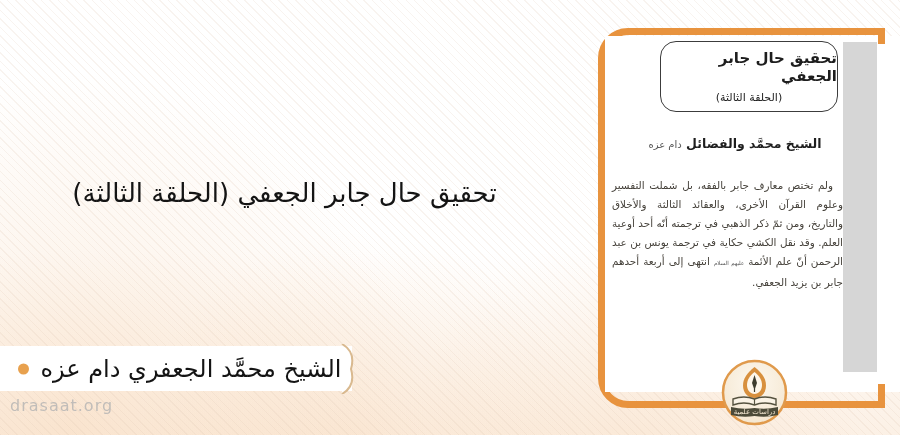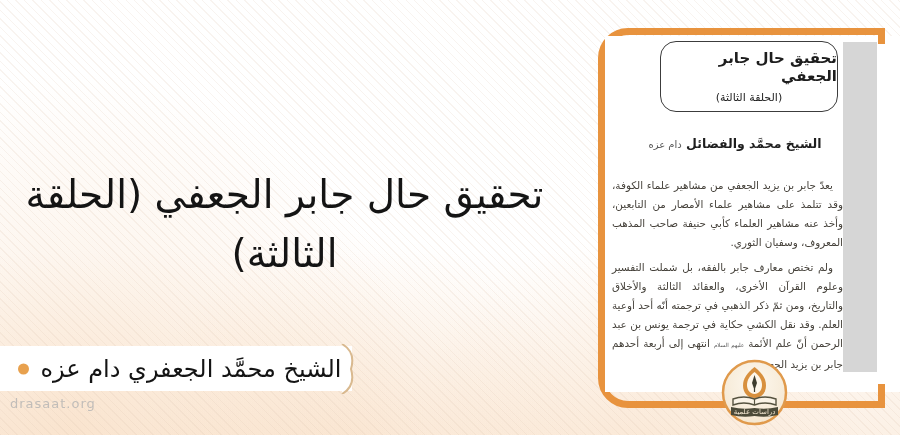--- a/index.html
+++ b/index.html
@@ -18,40 +18,40 @@
   }
   
   .issue-banner{
     position:absolute;left:262px;top:0;width:236px;height:38px;
     background:#DD9545;border-radius:0 0 16px 16px;
     display:flex;align-items:center;justify-content:center;
     color:#fff;font-size:23px;direction:rtl;
   }
   
   .main-title{
-    position:absolute;left:12px;top:166px;width:545px;
+    position:absolute;left:12px;top:174px;width:545px;
     text-align:center;direction:rtl;
-    font-size:39px;color:#141414;line-height:1.5;
+    font-size:26px;color:#141414;line-height:1.5;
   }
   
   .author-strip{
     position:absolute;left:0;top:346px;width:352px;height:45px;
     background:#ffffff;
     display:flex;align-items:center;justify-content:center;
   }
   .author-dot{
     position:absolute;left:18px;top:50%;transform:translateY(-50%);
     width:11px;height:11px;border-radius:50%;background:#E8A14E;
   }
   .author-name{direction:rtl;font-size:24px;color:#141414;padding-left:30px;}
   .strip-ornament{position:absolute;right:-14px;top:-2px;}
   
   .watermark{
     position:absolute;left:10px;top:396px;
-    font-size:13px;letter-spacing:1px;color:#c1bdb9;
+    font-size:16px;letter-spacing:1px;color:#c1bdb9;
   }
   
   .card-frame{
     position:absolute;left:598px;top:28px;width:287px;height:380px;
     box-sizing:border-box;border:7px solid #E8933E;
     border-radius:30px 0 0 30px;
   }
   .scan-page{
     position:absolute;left:605px;top:36px;width:295px;height:356px;
     background:#ffffff;
@@ -116,21 +116,20 @@
     <span class="t">تحقيق حال جابر الجعفي</span>
     <span class="s">(الحلقة الثالثة)</span>
   </div>
 
   <div class="byline">
     <span>الشيخ محمَّد والفضائل</span>
     <span class="honorific">دام عزه</span>
   </div>
 
   <div class="scan-body">
-    <p>يعدّ جابر بن يزيد الجعفي من مشاهير علماء الكوفة، وقد تتلمذ على مشاهير علماء الأمصار من التابعين، وأخذ عنه مشاهير العلماء كأبي حنيفة صاحب المذهب المعروف، وسفيان الثوري.</p>
     <p><span>ولم تختص معارف جابر بالفقه، بل شملت التفسير وعلوم القرآن الأخرى، والعقائد الثالثة والأخلاق والتاريخ، ومن ثمّ ذكر الذهبي في ترجمته أنّه أحد أوعية العلم. وقد نقل الكشي حكاية في ترجمة يونس بن عبد الرحمن أنّ علم الأئمة</span> <span class="honorific-inline">عليهم السلام</span> <span>انتهى إلى أربعة أحدهم جابر بن يزيد الجعفي.</span></p>
   </div>
 
   <svg class="logo" viewBox="0 0 67 67">
     <defs>
       <radialGradient id="lg" cx="50%" cy="35%" r="75%">
         <stop offset="0%" stop-color="#fdf8ef"></stop>
         <stop offset="100%" stop-color="#f3e4cc"></stop>
       </radialGradient>
     </defs>

